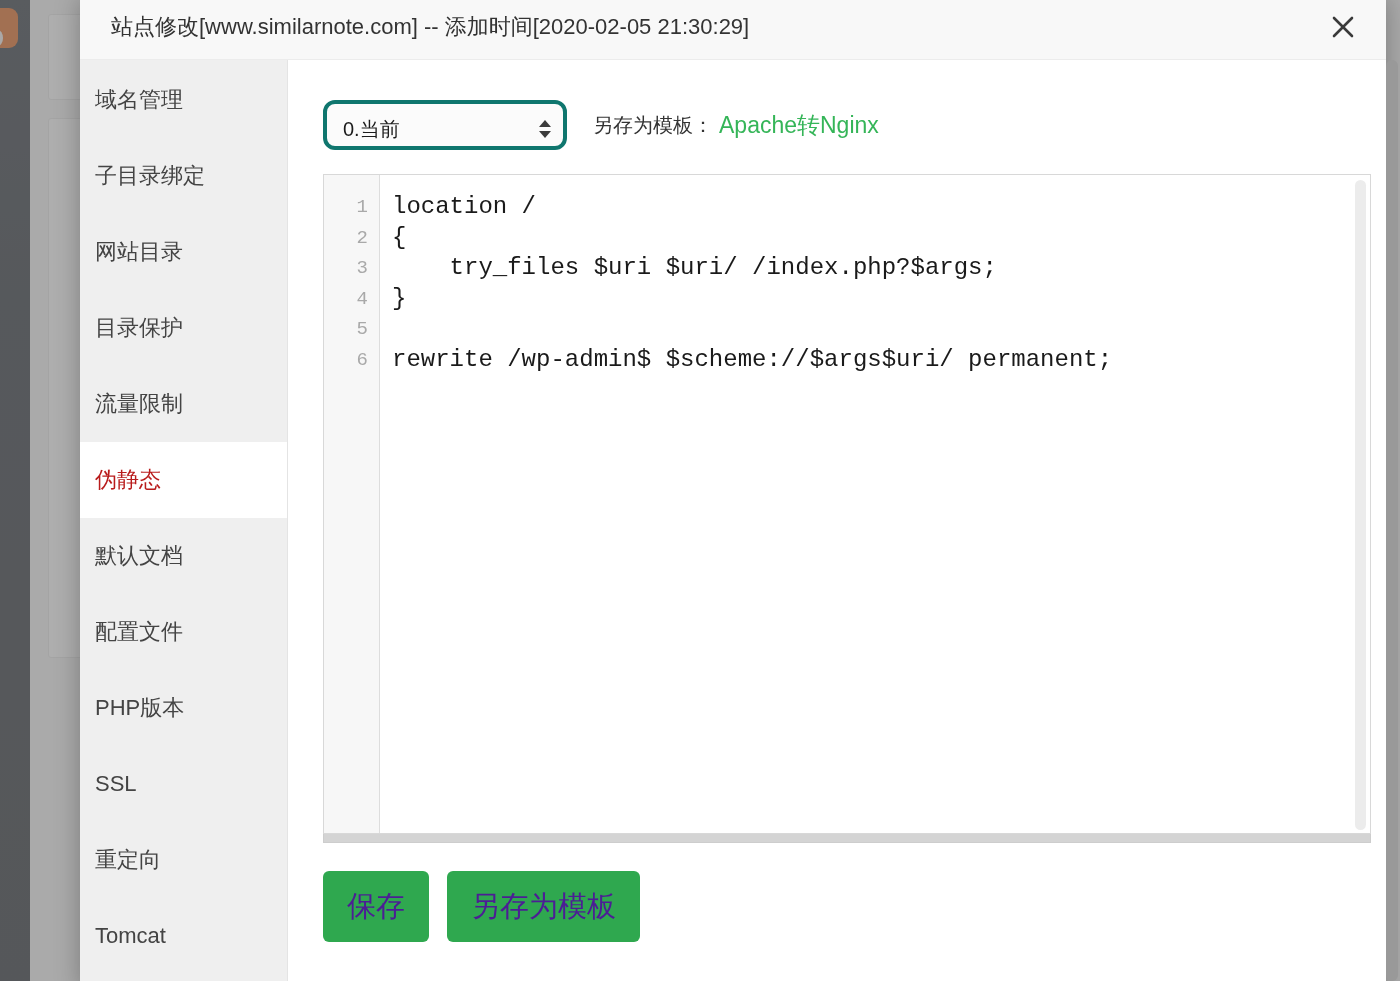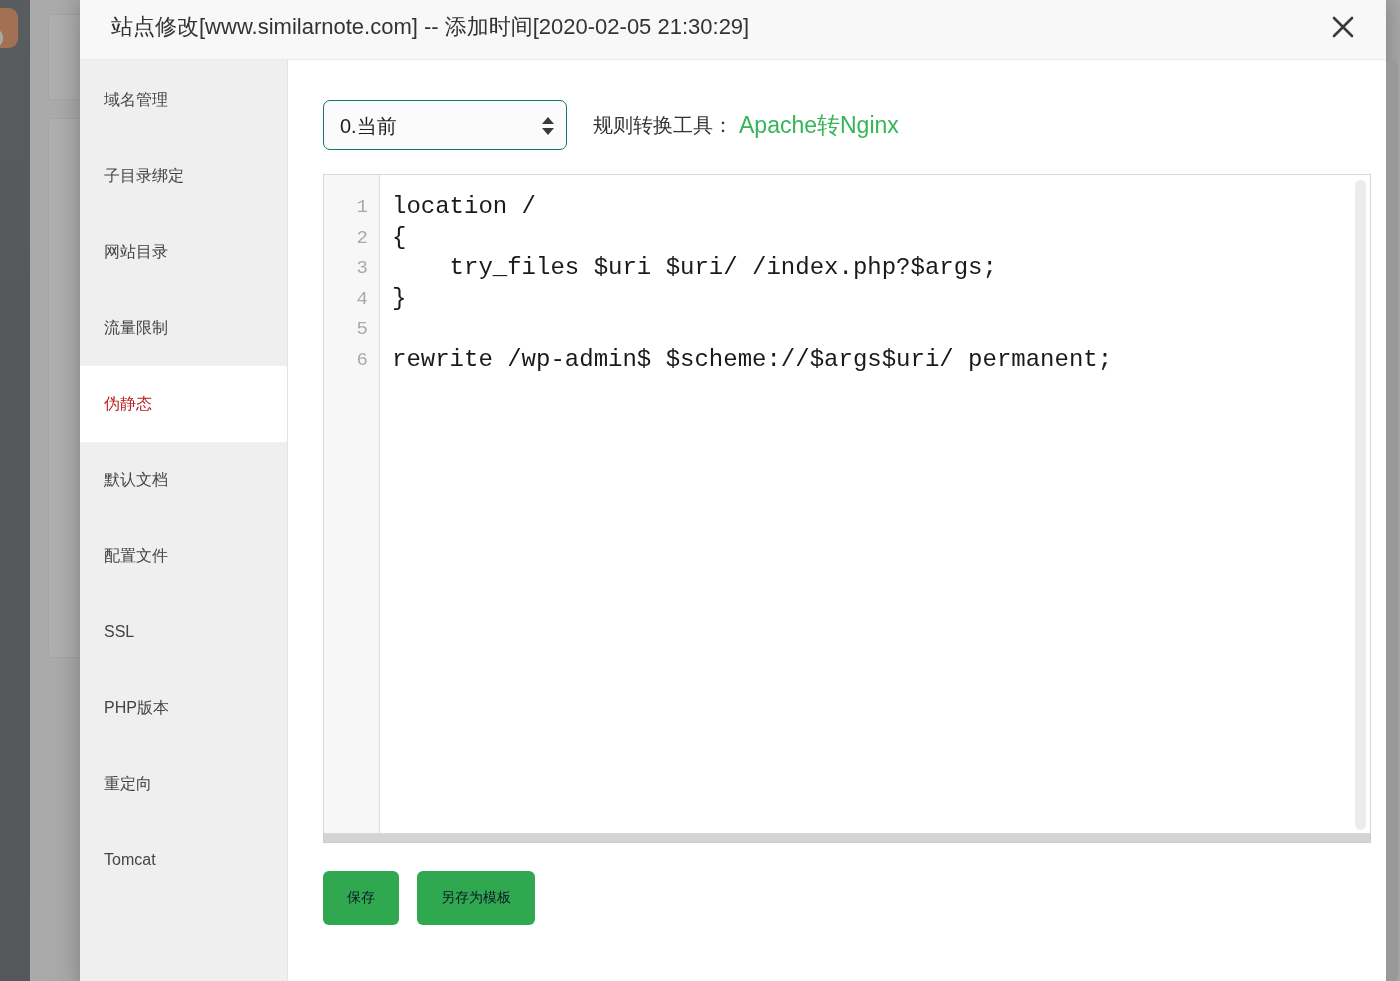--- a/index.html
+++ b/index.html
@@ -91,22 +91,22 @@
   #side-nav {
     width: 208px;
     flex: 0 0 208px;
     background: #efefef;
     border-right: 1px solid #e4e4e4;
     padding-top: 2px;
   }
   .nav-item {
     height: 76px;
     line-height: 76px;
-    padding-left: 24px;
-    font-size: 16px;
+    padding-left: 15px;
+    font-size: 22px;
     color: #444444;
     cursor: pointer;
     white-space: nowrap;
   }
   .nav-item.active {
     background: #ffffff;
     color: #b91c1c;
   }
 
   
@@ -120,22 +120,22 @@
   #toolbar-row {
     display: flex;
     align-items: center;
     height: 50px;
     margin-bottom: 24px;
   }
   #rule-select {
     position: relative;
     width: 244px; height: 50px;
     background: #fbfbfb;
-    border: 1px solid #0f766e;
-    border-radius: 7px;
+    border: 4px solid #0f766e;
+    border-radius: 12px;
     cursor: pointer;
   }
   #rule-select-value {
     position: absolute; left: 16px; top: 0;
     line-height: 50px;
     font-size: 20px;
     color: #1c1c1c;
   }
   #rule-select-arrows {
     position: absolute; right: 12px; top: 0; height: 50px;
@@ -228,25 +228,25 @@
     cursor: ns-resize;
   }
 
   
   #action-row {
     margin-top: 28px;
     display: flex;
     gap: 18px;
   }
   .btn-green {
-    height: 54px;
+    height: 71px;
     padding: 0 24px;
     background: #2fa84f;
-    color: #0f172a;
-    font-size: 14px;
+    color: #4c1d95;
+    font-size: 29px;
     border: none;
     border-radius: 6px;
     cursor: pointer;
     font-family: "Liberation Sans", "DejaVu Sans", sans-serif;
   }
 
   
   #page-scroll-track {
     position: absolute; right: 0; top: 0;
     width: 16px; height: 981px;
@@ -286,41 +286,42 @@
       </svg>
     </div>
   </div>
 
   <div id="modal-body">
 
     <div id="side-nav">
       <div class="nav-item">域名管理</div>
       <div class="nav-item">子目录绑定</div>
       <div class="nav-item">网站目录</div>
+      <div class="nav-item">目录保护</div>
       <div class="nav-item">流量限制</div>
       <div class="nav-item active">伪静态</div>
       <div class="nav-item">默认文档</div>
       <div class="nav-item">配置文件</div>
+      <div class="nav-item">PHP版本</div>
       <div class="nav-item">SSL</div>
-      <div class="nav-item">PHP版本</div>
       <div class="nav-item">重定向</div>
       <div class="nav-item">Tomcat</div>
     </div>
 
     <div id="main-panel">
 
       <div id="toolbar-row">
         <div id="rule-select">
           <span id="rule-select-value">0.当前</span>
           <span id="rule-select-arrows">
             <span class="tri-up"></span>
             <span class="tri-down"></span>
           </span>
         </div>
-        <span id="tool-label">规则转换工具：</span>
+        <span id="tool-label">另存为模板：</span>
         <a id="tool-link" href="#">Apache转Nginx</a>
       </div>
 
       <div id="editor-wrap">
         <div id="gutter">
           <div class="gutter-num">1</div>
           <div class="gutter-num">2</div>
           <div class="gutter-num">3</div>
           <div class="gutter-num">4</div>
           <div class="gutter-num">5</div>

